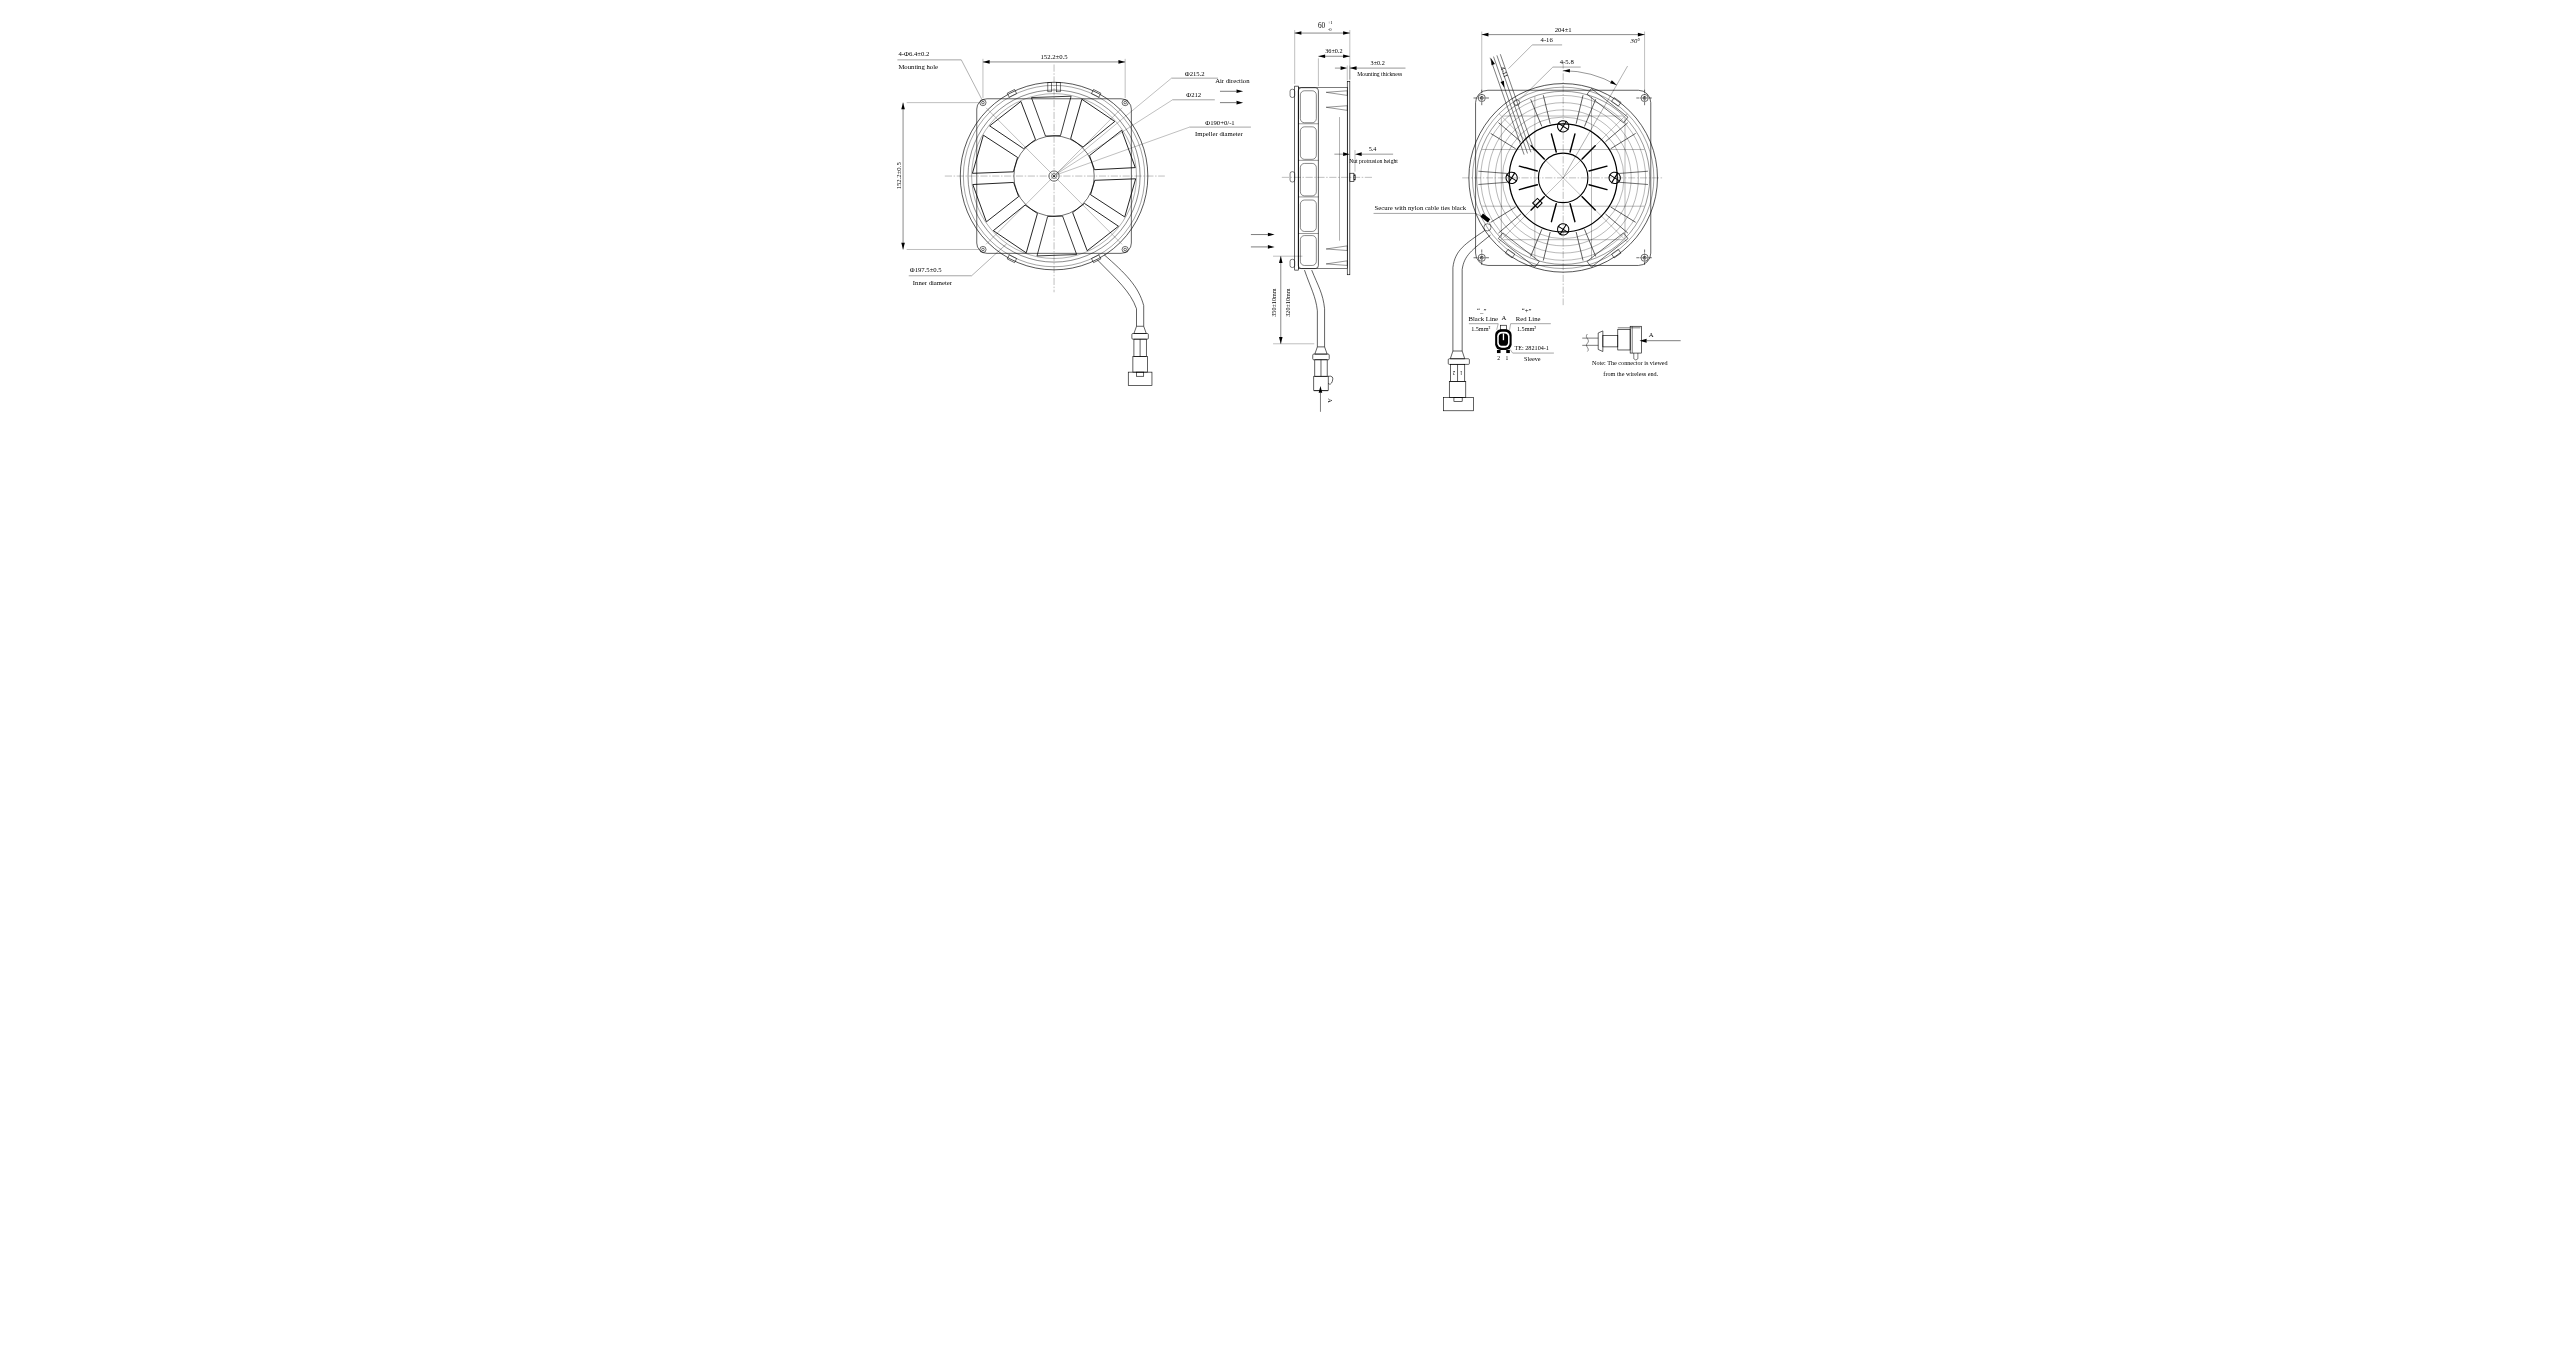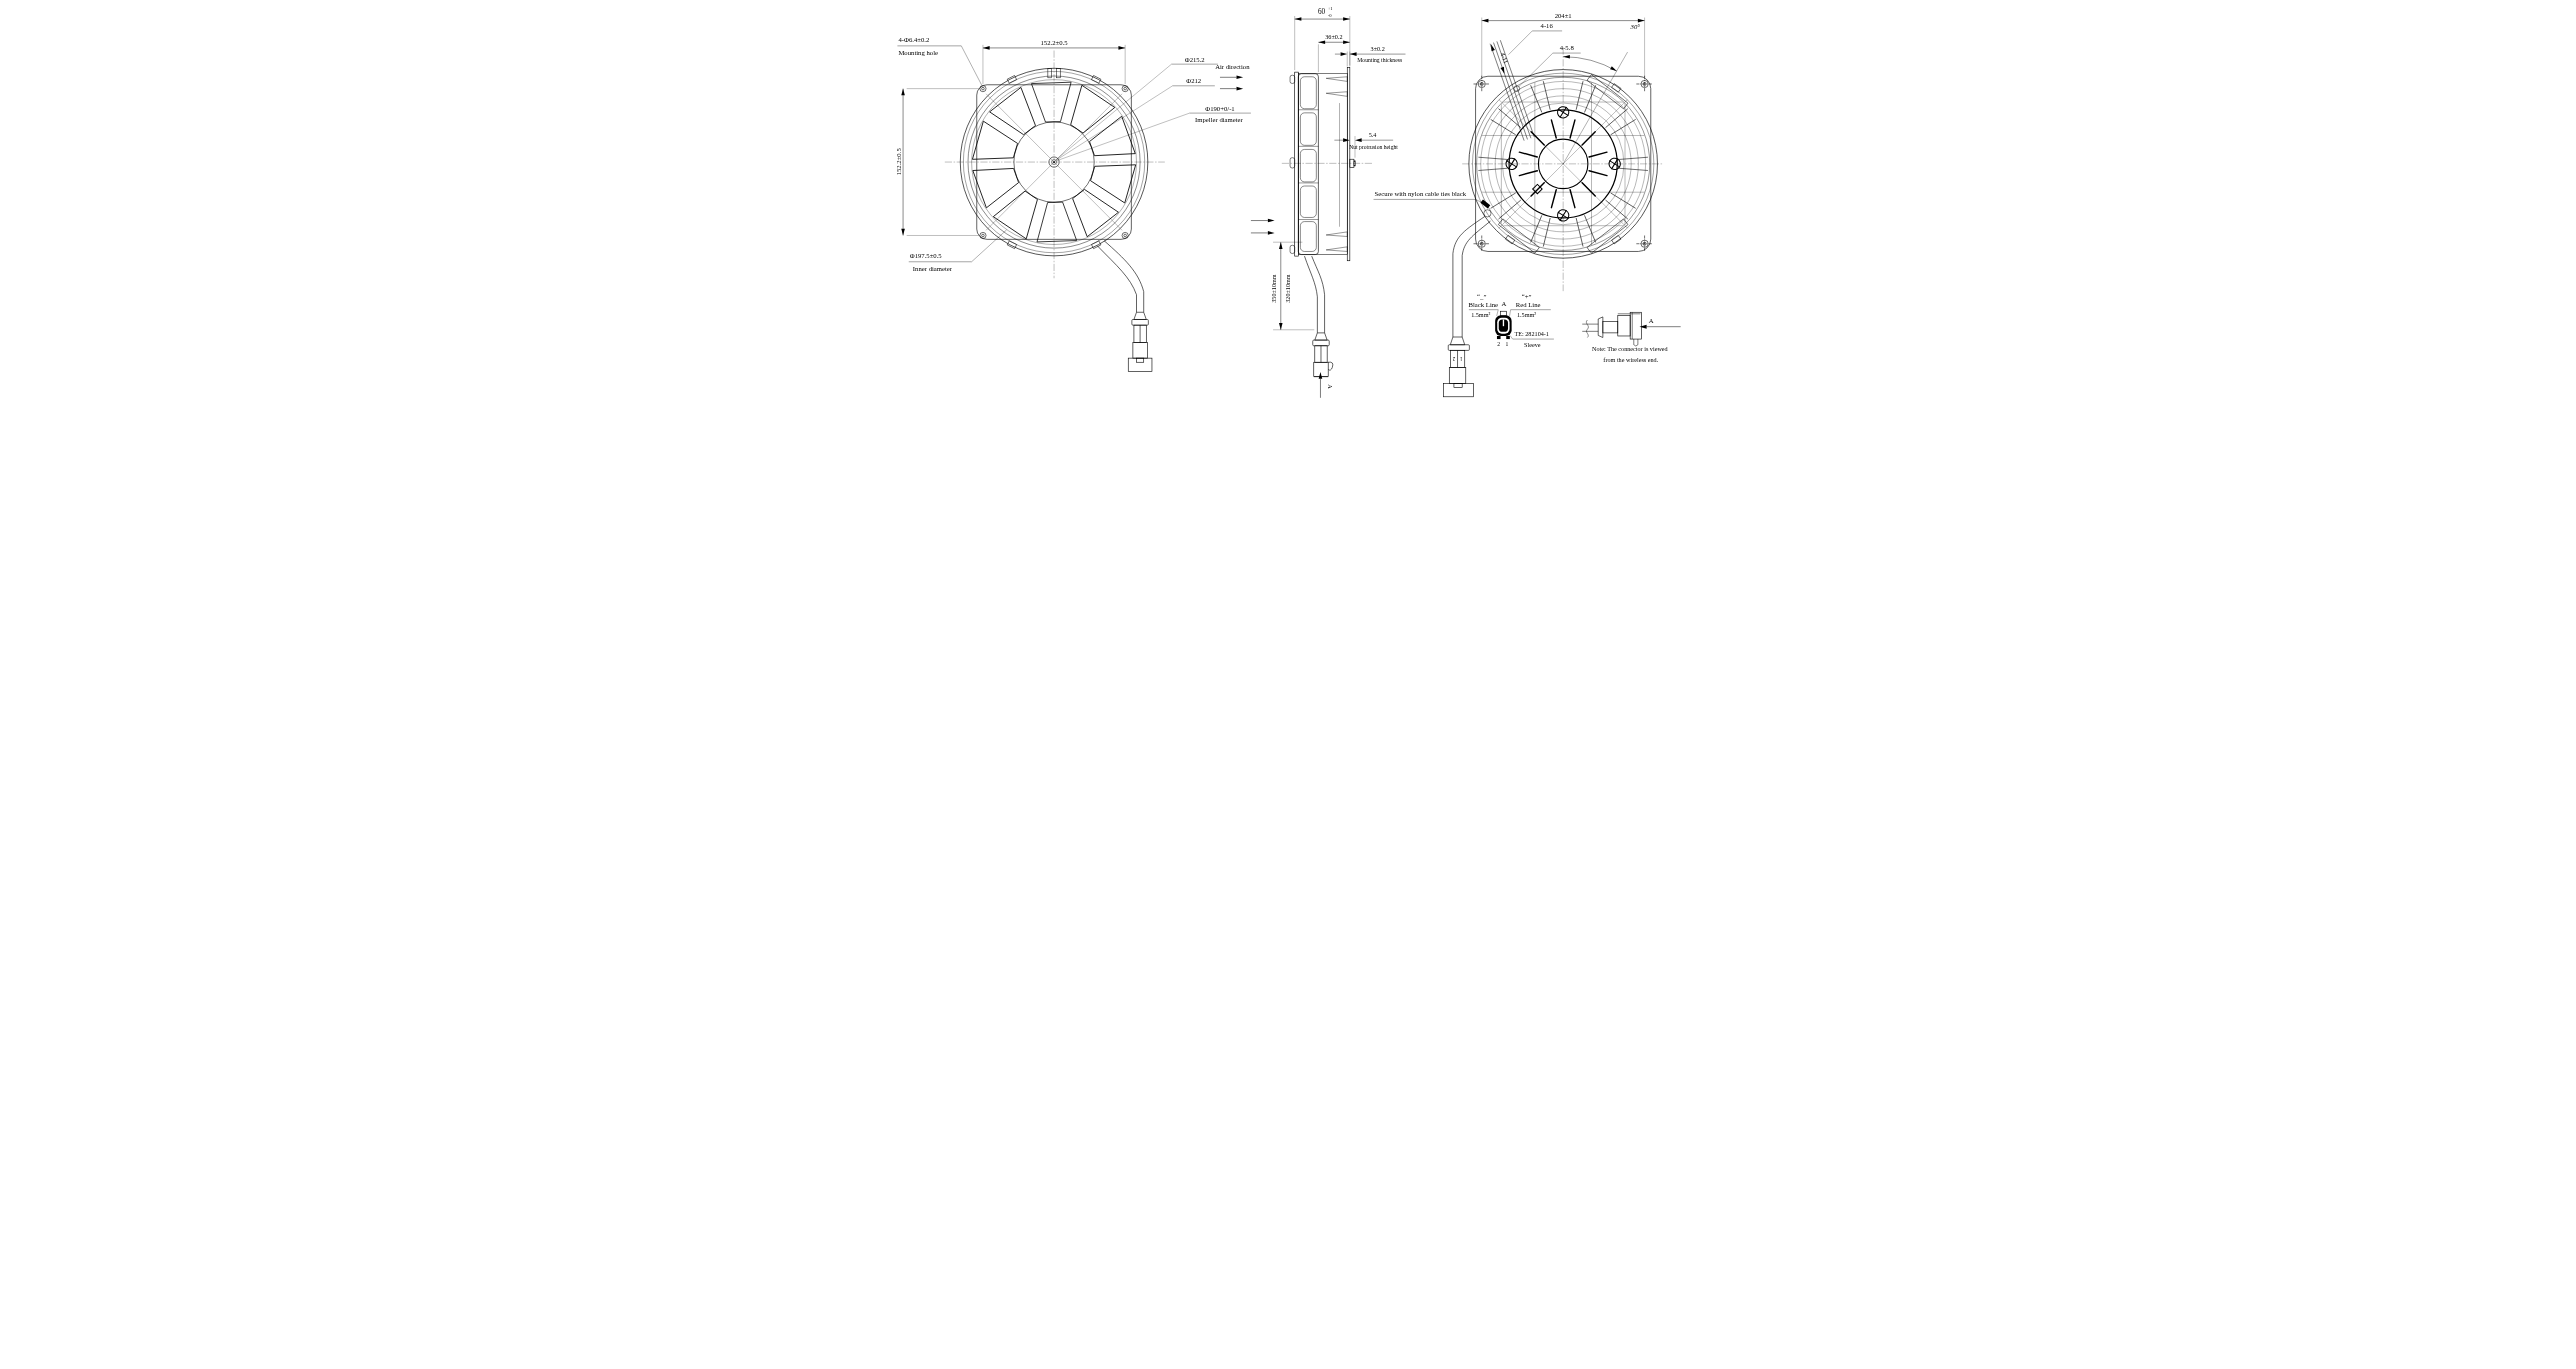--- a/index.html
+++ b/index.html
@@ -1,16 +1,16 @@
 <!DOCTYPE html>
 <html style="font-size:8.2px"><head>
 <meta charset="utf-8">
 <style>
   html,body{margin:0;padding:0;background:#ffffff;}
-  #sheet{width:100%;max-width:808px;margin:0 auto;background:#fff;}
+  #sheet{width:100%;max-width:808px;margin:14px auto;background:#fff;}
   svg{display:block;width:100%;height:auto;background:#fff;}
   text{font-family:"Liberation Serif","DejaVu Serif",serif;fill:#000;}
   .ln{stroke:#000;fill:none;}
   .thin{stroke-width:.5;}
   .cl{stroke:#000;stroke-width:.5;fill:none;stroke-dasharray:14 3 3 3;}
   .arr{fill:#000;stroke:none;}
   .t13{font-size:13px;}
   .t12{font-size:12px;}
   .t11{font-size:11px;}
   .t10{font-size:10px;}

